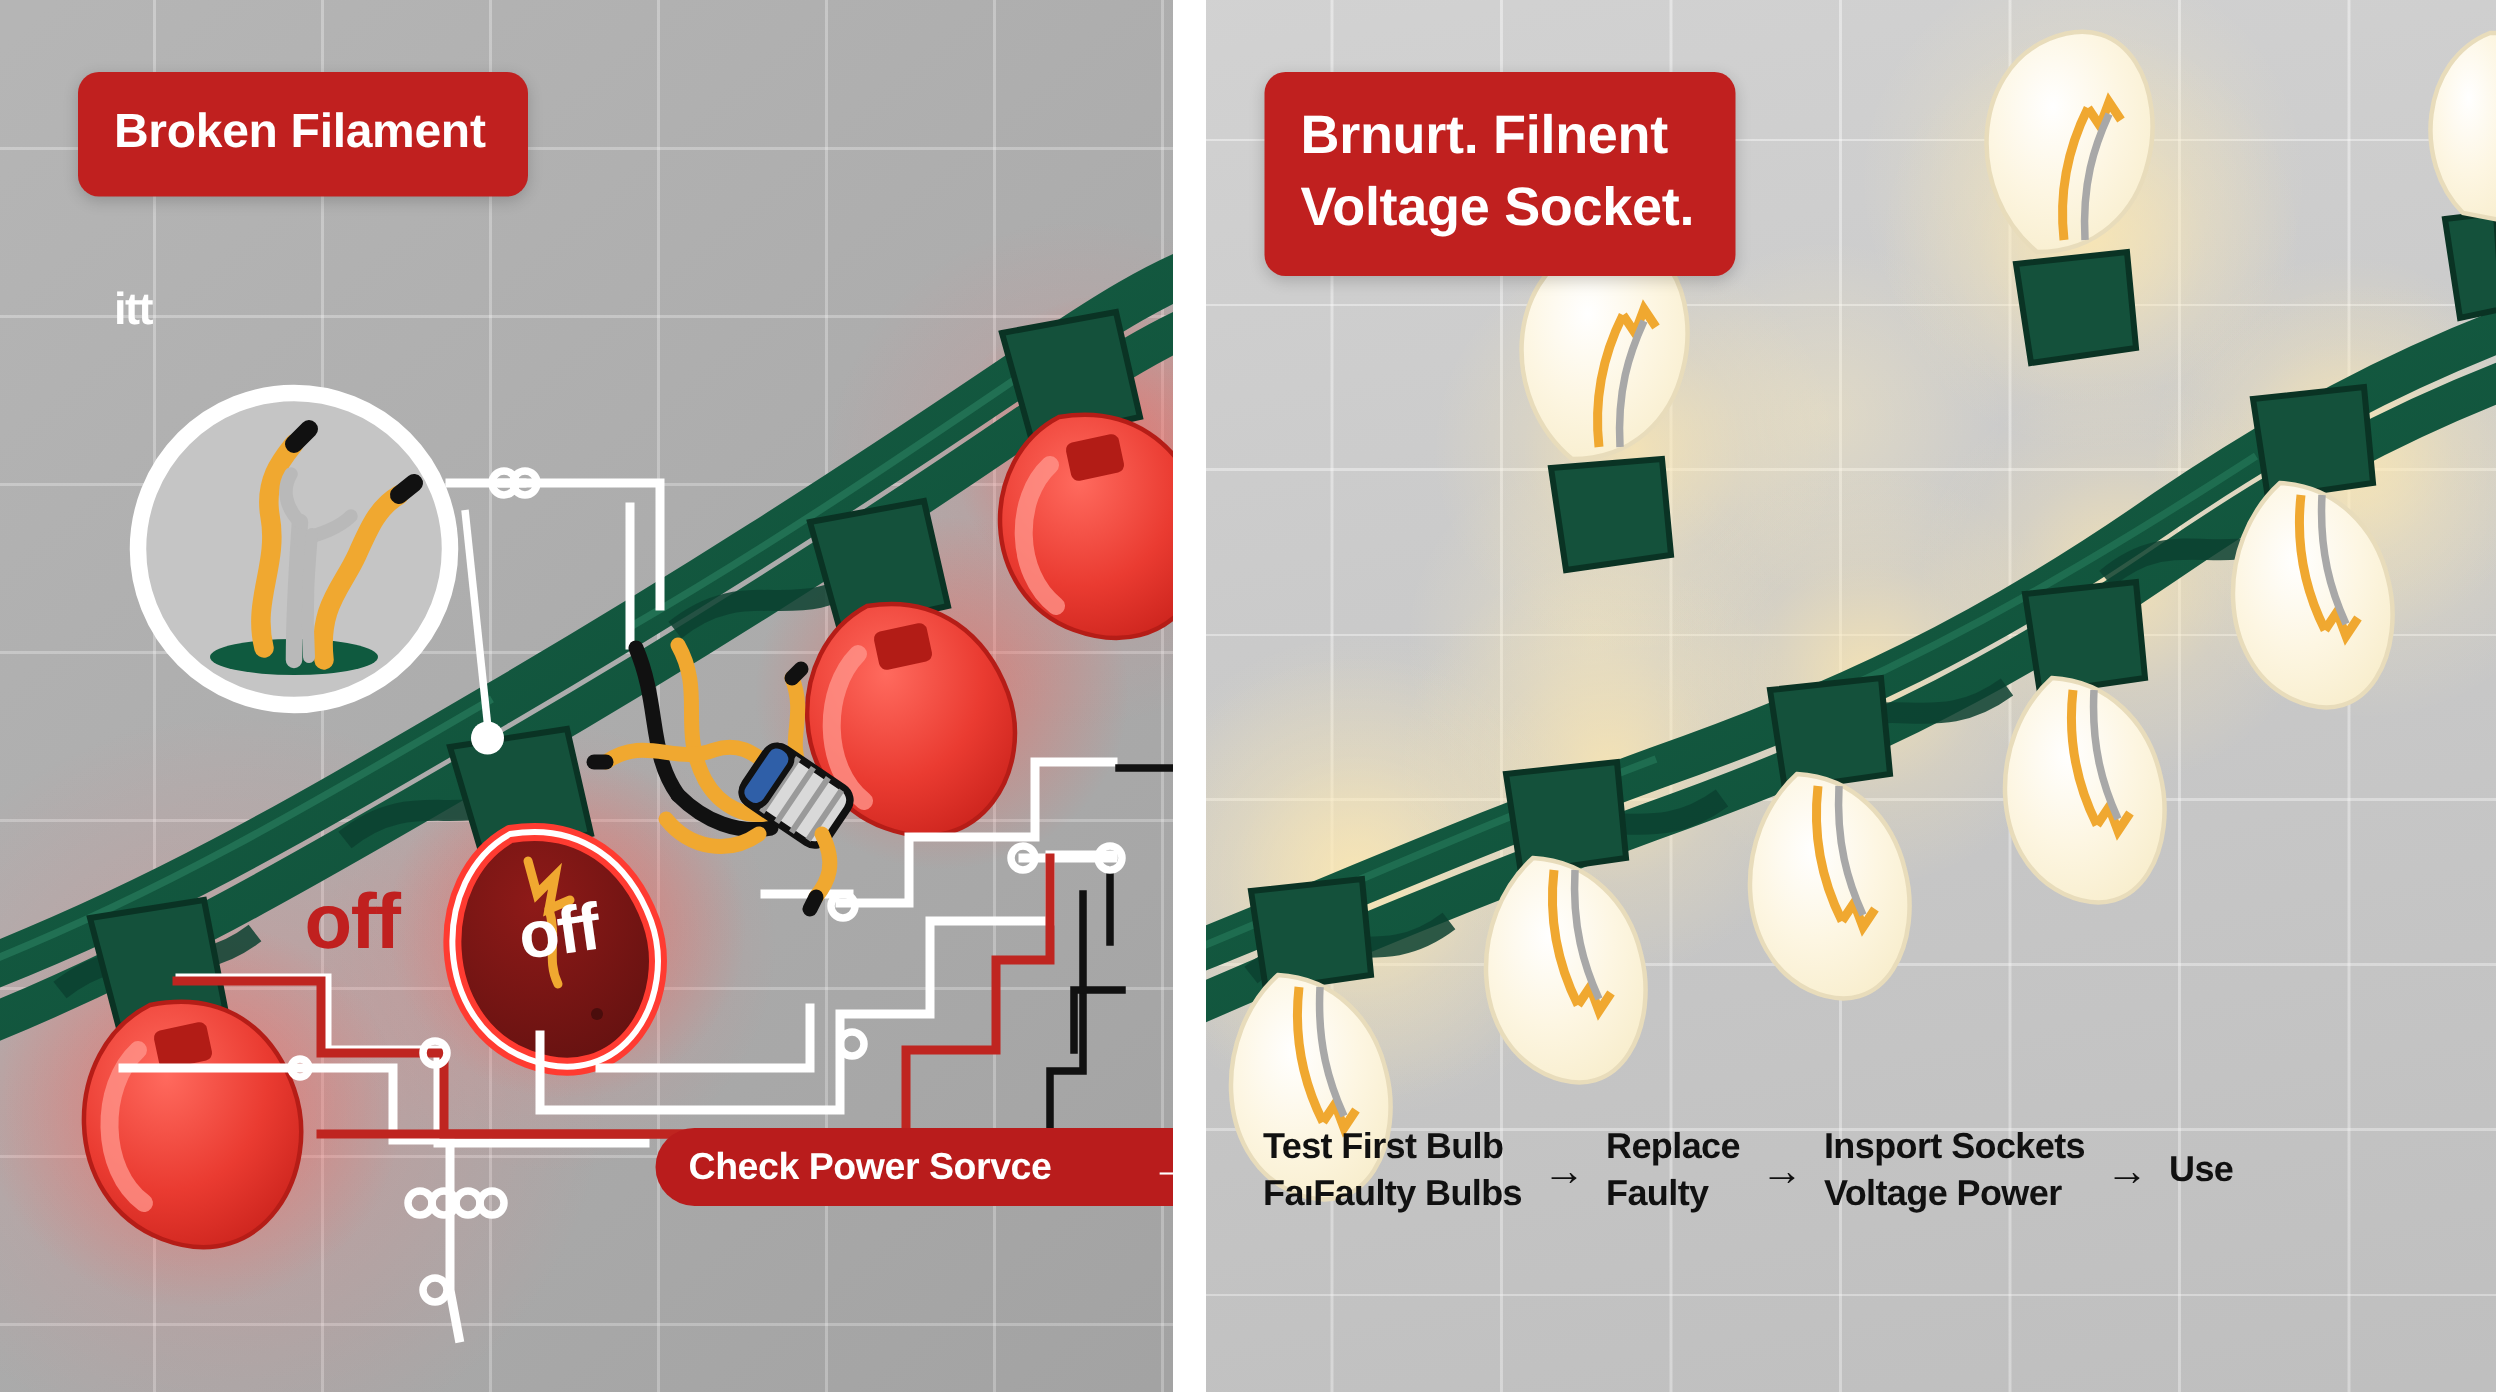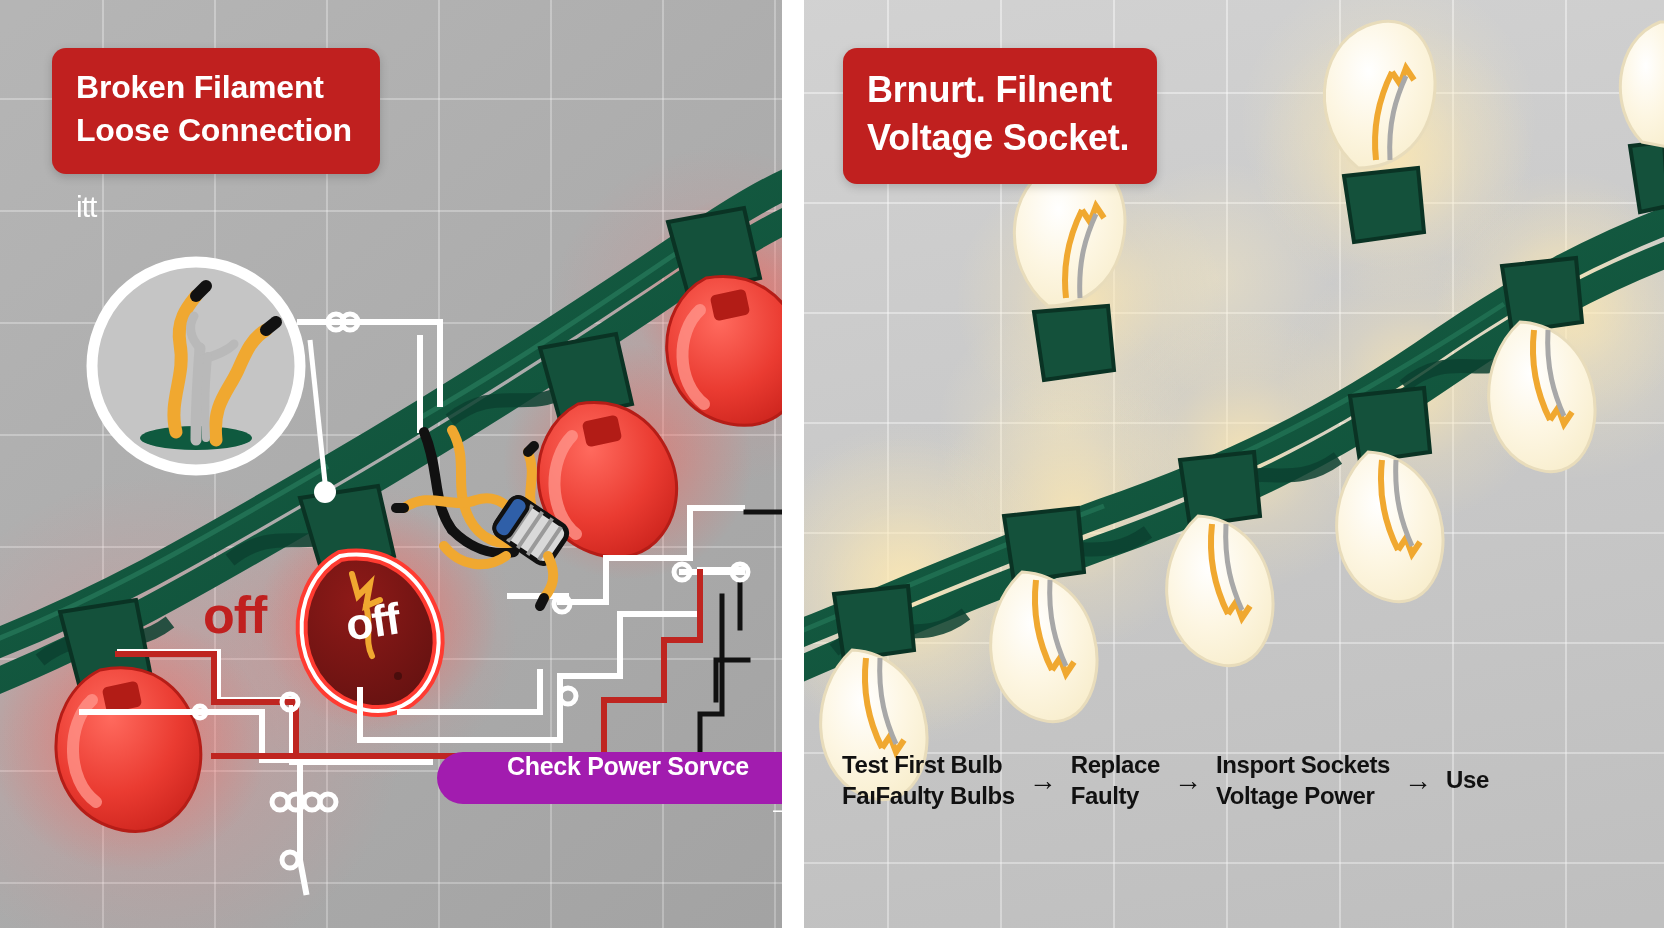--- a/index.html
+++ b/index.html
@@ -53,33 +53,33 @@
   .banner {
     position:absolute; background:#c0201f; border-radius:14px;
     color:#fff; font-weight:bold; letter-spacing:-.2px; z-index:25;
     box-shadow:0 3px 10px rgba(0,0,0,.18);
   }
   .banner span { display:block; white-space:nowrap; }
   .banner-left  { left:52px; top:48px; padding:18px 28px 22px 24px; font-size:32px; line-height:1.34; }
   .banner-right { left:843px; top:48px; padding:18px 28px 22px 24px; font-size:36px; line-height:1.34; }
 
   .frag-itt { position:absolute; left:76px; top:190px; color:#fff; font-size:30px;
-              font-weight:normal; letter-spacing:-1px; z-index:25; }
+              font-weight:bold; letter-spacing:-1px; z-index:25; }
 
   
   .off-text { position:absolute; left:203px; top:585px; font-size:52px; font-weight:bold;
               color:#c0201f; z-index:26; letter-spacing:-1px; }
   .off-bulb-text { position:absolute; left:346px; top:597px; font-size:44px; font-weight:bold;
               color:#ffffff; z-index:26; letter-spacing:-1px; transform:rotate(-8deg); }
 
   
   .cta {
     position:absolute; left:437px; top:752px; width:382px; height:52px;
-    background:#a21caf; border-radius:26px; z-index:30;
-    display:flex; align-items:center; padding:0 22px; gap:10px;flex-direction:column;
+    background:#b91c1c; border-radius:26px; z-index:30;
+    display:flex; align-items:center; padding:0 22px; gap:10px;
   }
   .cta-label { color:#fff; font-weight:bold; font-size:25px; white-space:nowrap; letter-spacing:-.3px; }
   .cta-arrow { margin-left:auto; color:#fff; font-size:30px; font-weight:bold; line-height:1; }
 
   
   .steps { position:absolute; left:842px; top:750px; z-index:30;
            display:flex; align-items:center; gap:12px; }
   .step { color:#111; font-weight:bold; font-size:24px; line-height:1.28; white-space:nowrap;
           letter-spacing:-.4px; }
   .step-arrow { color:#111; font-size:28px; font-weight:bold; line-height:1; padding:0 2px; }
@@ -235,21 +235,20 @@
           <path d="M196,440 C196,404 198,378 200,348" stroke="#b9b9b9" stroke-width="11" fill="none" stroke-linecap="round"></path>
           <path d="M200,348 C190,338 188,326 194,316" stroke="#b9b9b9" stroke-width="9" fill="none" stroke-linecap="round"></path>
           <path d="M200,360 C214,356 226,352 234,344" stroke="#b9b9b9" stroke-width="9" fill="none" stroke-linecap="round"></path>
           <path d="M206,438 C204,404 206,380 208,356" stroke="#b9b9b9" stroke-width="8" fill="none" stroke-linecap="round"></path>
         </g>
       </g>
     </svg>
 
     <div class="banner banner-left">
       <span>Broken Filament</span>
-      <span>Loose Connection</span>
     </div>
 
     <div class="frag-itt">itt</div>
 
     <div class="off-text">off</div>
     <div class="off-bulb-text">off</div>
 
     <div class="cta">
       <span class="cta-label">Check Power Sorvce</span>
       <span class="cta-arrow">→</span>

